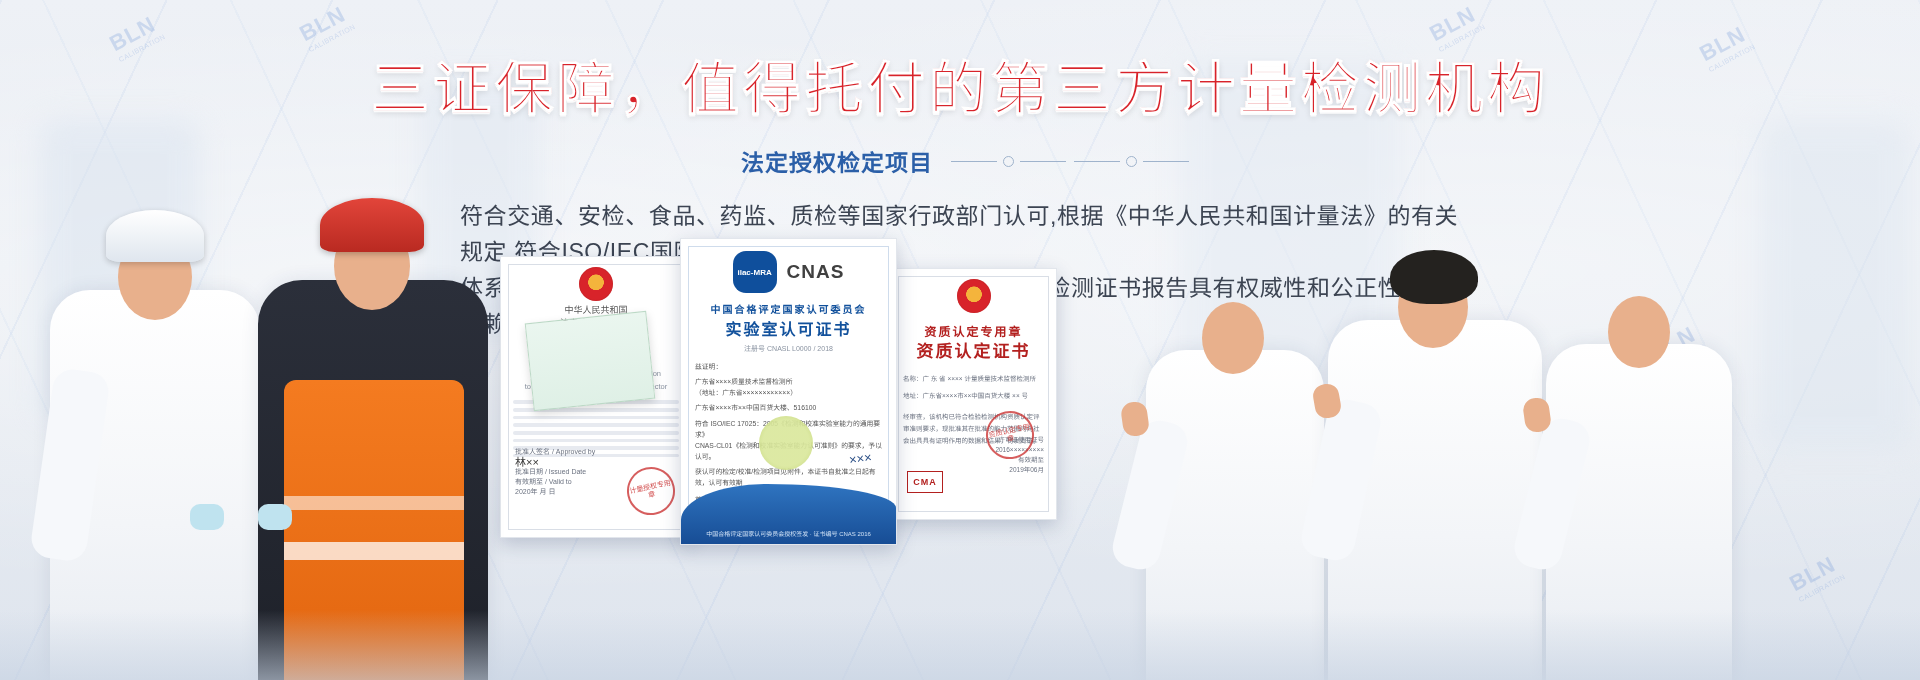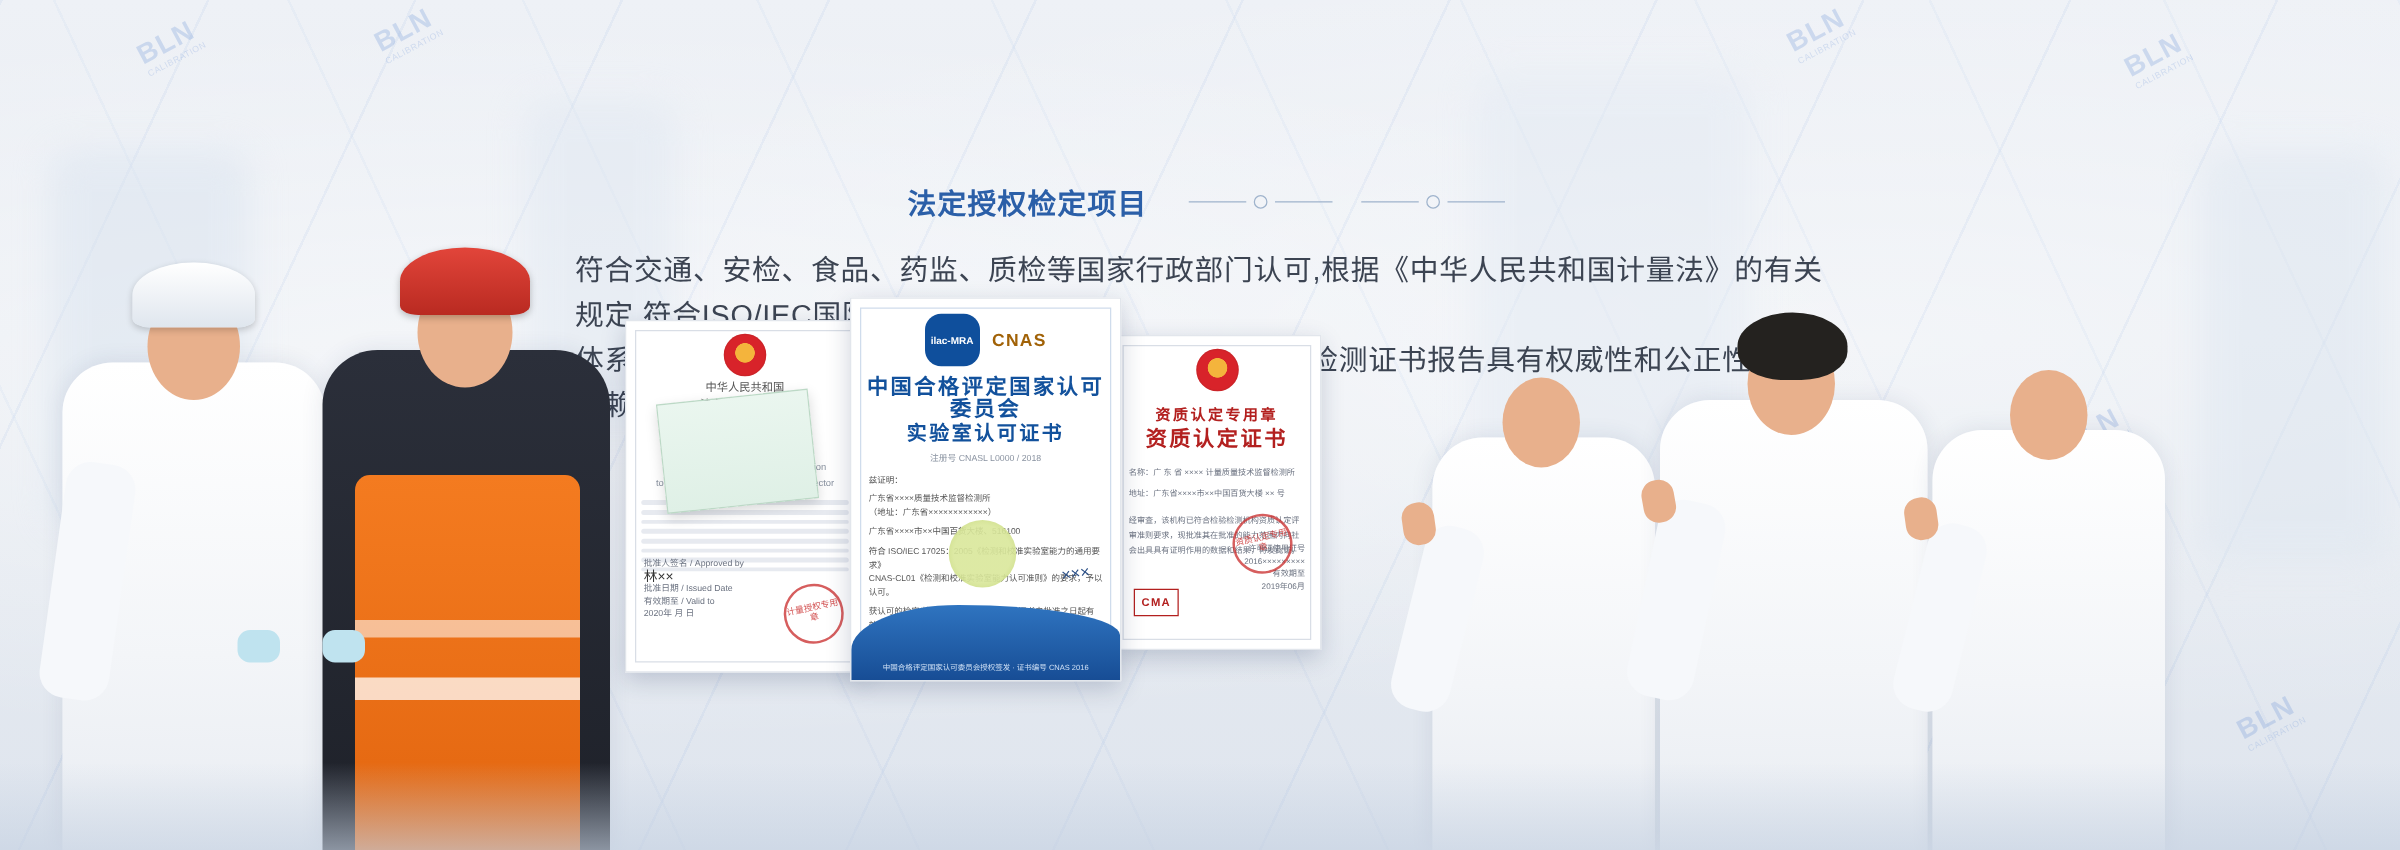--- a/index.html
+++ b/index.html
@@ -39,21 +39,21 @@
     position:absolute;left:50%;transform:translateX(-50%);
     top:42px;width:1300px;text-align:center;
     font-family:"DejaVu Sans","Liberation Sans",sans-serif;
     font-size:58px;font-weight:bold;letter-spacing:4px;
     color:#d8232a;
     text-shadow:0 2px 0 rgba(255,255,255,.85), 0 3px 6px rgba(0,0,0,.12);
     -webkit-text-stroke:1px #ffffff;
   }
   .tagrow{
     position:absolute;top:140px;left:50%;transform:translateX(-50%);
-    width:1020px;display:flex;align-items:center;justify-content:center;gap:23px;
+    width:1020px;display:flex;align-items:center;justify-content:center;gap:8px;
   }
   .tag{
     font-size:23px;font-weight:bold;color:#2b5fa8;letter-spacing:1px;
     padding:4px 10px;white-space:nowrap;
   }
   .tag.red{color:#d8232a;}
   .sep{display:flex;align-items:center;gap:6px;}
   .sep .line{width:46px;height:1px;background:#9fb3cc;}
   .sep .dot{width:9px;height:9px;border:1px solid #9fb3cc;border-radius:50%;}
   .desc{
@@ -93,21 +93,21 @@
     position:absolute;right:16px;bottom:22px;width:44px;height:44px;border-radius:50%;
     border:2px solid rgba(200,40,40,.75);
     color:rgba(200,40,40,.8);font-size:7px;display:flex;align-items:center;justify-content:center;
     transform:rotate(-12deg);text-align:center;line-height:8px;
   }
   .cnas-wrap{display:flex;align-items:center;justify-content:center;gap:10px;margin-top:12px;}
   .cnas-badge{
     width:44px;height:42px;border-radius:13px;background:#0f4f9c;color:#fff;
     font-size:8px;display:flex;align-items:center;justify-content:center;font-weight:bold;
   }
-  .cnas-text{font-size:14px;font-weight:bold;color:#a16207;letter-spacing:1px;}
+  .cnas-text{font-size:19px;font-weight:bold;color:#404040;letter-spacing:1px;}
   .blue-wave{
     position:absolute;left:0;right:0;bottom:0;height:60px;
     background:linear-gradient(180deg,#2f74c0 0%, #174d95 100%);
     border-radius:40% 60% 0 0 / 60% 40% 0 0;
   }
   .mia{
     position:absolute;left:16px;bottom:26px;width:34px;height:20px;
     border:1px solid #b3201f;color:#b3201f;font-size:9px;font-weight:bold;
     display:flex;align-items:center;justify-content:center;letter-spacing:1px;
   }
@@ -162,20 +162,21 @@
   </div>
   <div class="wm-logo" style="left:1790px;top:560px;">
     <span>BLN</span><span class="wm-sub">CALIBRATION</span>
   </div>
 
   <div class="bg-blob" style="left:40px;top:120px;width:160px;height:300px;background:#d9e3ef;"></div>
   <div class="bg-blob" style="left:420px;top:80px;width:120px;height:260px;background:#dfe7f1;"></div>
   <div class="bg-blob" style="left:1180px;top:60px;width:220px;height:360px;background:#e3eaf3;"></div>
   <div class="bg-blob" style="left:1760px;top:120px;width:150px;height:330px;background:#dde6f0;"></div>
 
+  <div class="headline">三证保障，值得托付的第三方计量检测机构</div>
 
   <div class="tagrow">
     <div class="tag">法定授权检定项目</div>
     <div class="sep">
       <span class="line"></span>
       <span class="dot"></span>
       <span class="line"></span>
     </div>
     <div class="sep">
       <span class="line"></span>
@@ -240,21 +241,21 @@
       <div class="mia">CMA</div>
       <div class="seal" style="right:22px;bottom:60px;">资质认定专用章</div>
     </div>
 
     <div class="cert cert-2">
       <div class="cert-inner" style="border-color:#cfdcec;"></div>
       <div class="cnas-wrap">
         <span class="cnas-badge">ilac-MRA</span>
         <span class="cnas-text">CNAS</span>
       </div>
-      <div class="c-title blue" style="font-size:17px;margin-top:8px;">中国合格评定国家认可委员会</div>
+      <div class="c-title blue" style="font-size:10px;margin-top:8px;">中国合格评定国家认可委员会</div>
       <div class="c-title blue" style="font-size:16px;margin-top:2px;">实验室认可证书</div>
       <div style="text-align:center;font-size:7px;color:#8a93a1;margin-top:4px;">
         <span>注册号</span>
         <span>CNASL L0000 / 2018</span>
       </div>
       <div style="margin:8px 14px 0;font-size:6.8px;color:#555;line-height:11px;">
         <div>兹证明：</div>
         <div style="margin-top:4px;">广东省××××质量技术监督检测所</div>
         <div>（地址：广东省××××××××××××）</div>
         <div style="margin-top:4px;">广东省××××市××中国百货大楼、516100</div>

